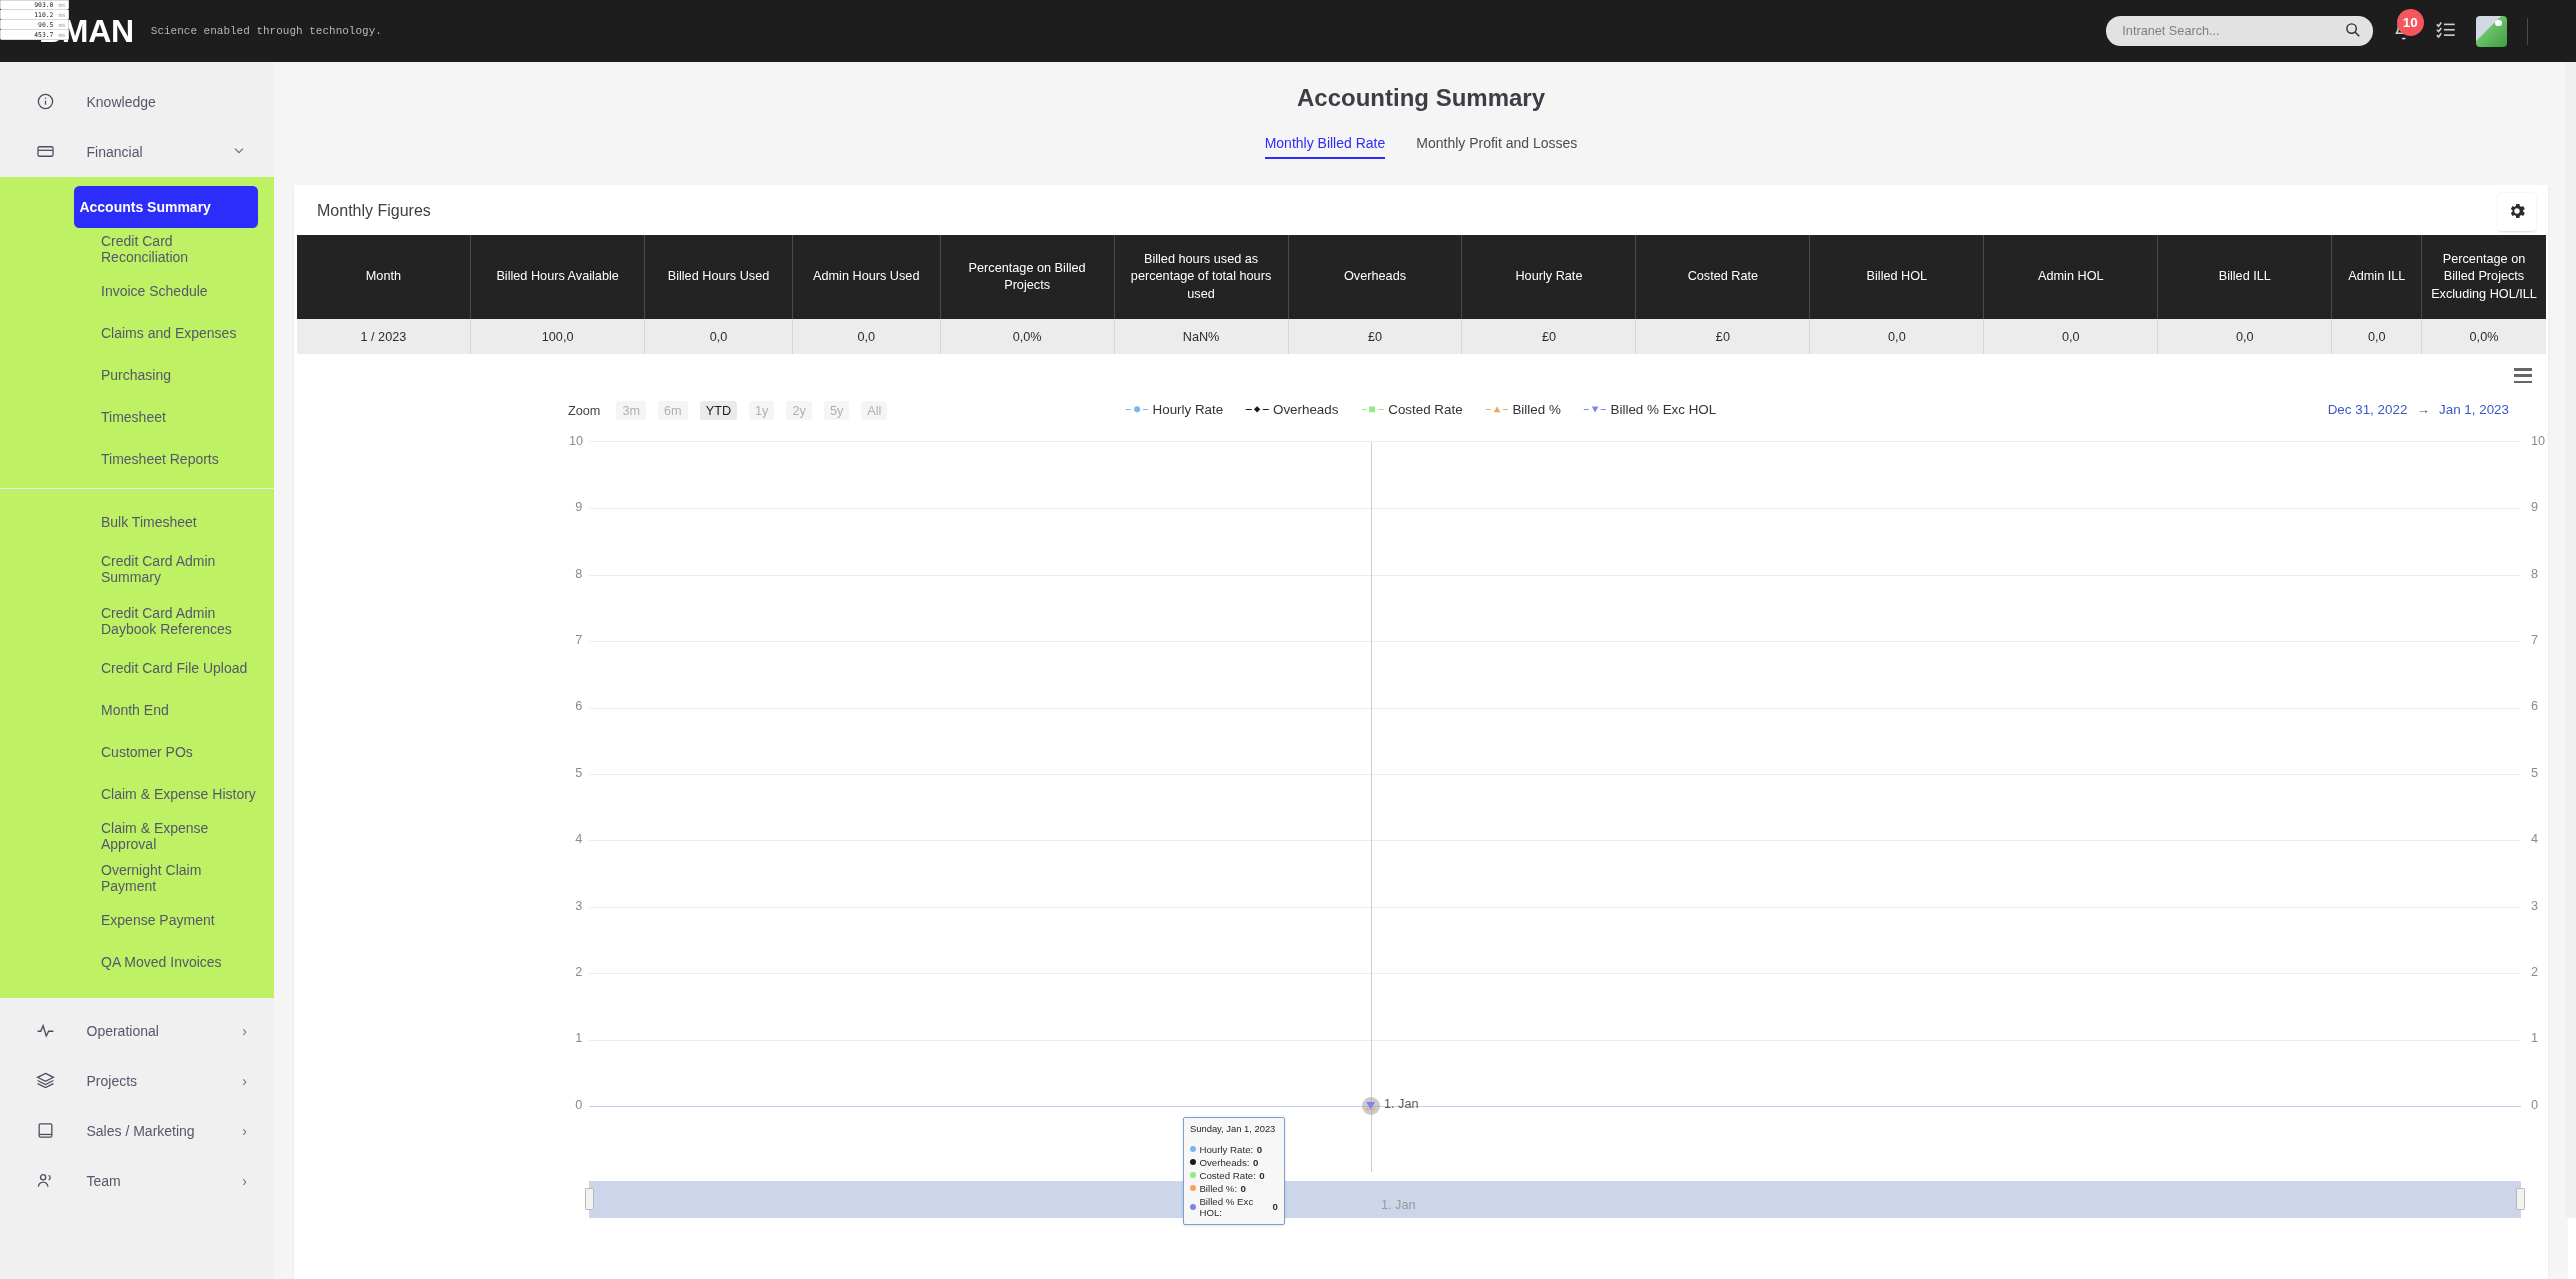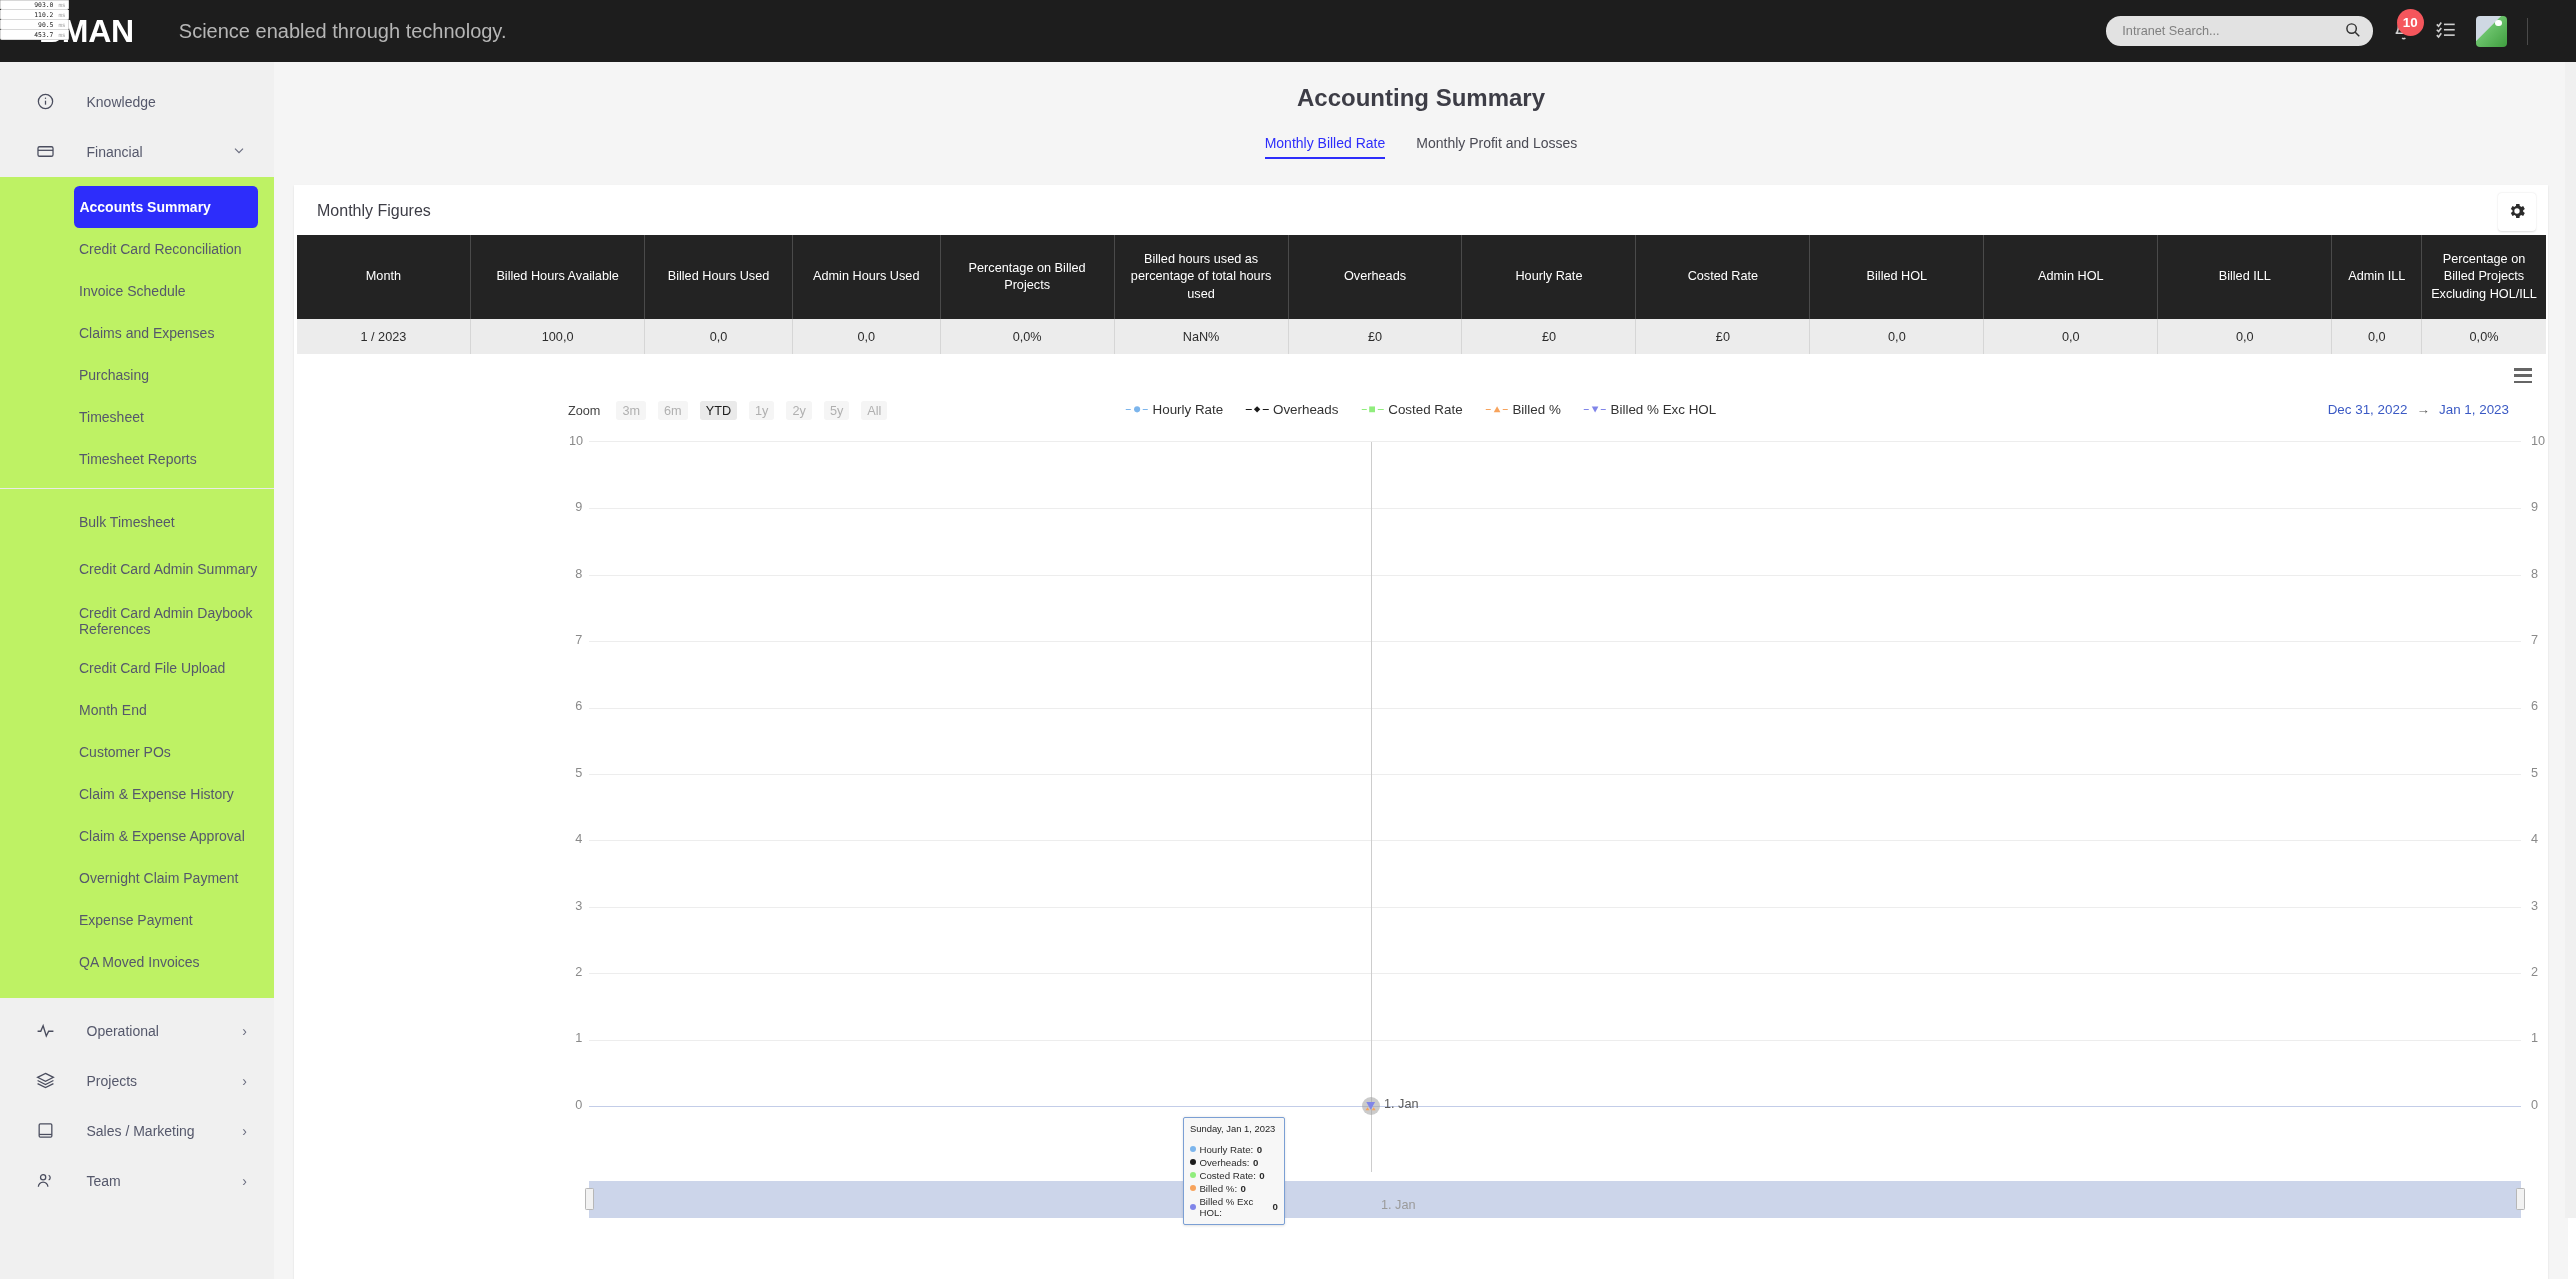--- a/index.html
+++ b/index.html
@@ -27,21 +27,21 @@
   
   #topbar {
     position: absolute; top: 0; left: 0; width: 2576px; height: 62px;
     background: #1d1d1d; display: flex; align-items: center; z-index: 40;
   }
   #brand-logo {
     color: #fff; font-size: 32px; font-weight: 700; letter-spacing: -0.3px;
     margin-left: 39px; line-height: 1;
   }
   #brand-tagline {
-    color: #b6b6b6; font-size: 20px; margin-left: 45px; white-space: nowrap;
+    color: #b6b6b6; font-size: 11px; margin-left: 17px; white-space: nowrap; font-family: Liberation Mono, monospace;
   }
   #topbar-right {
     margin-left: auto; display: flex; align-items: center; gap: 20px;
     margin-right: 48px;
   }
   #search-wrap {
     width: 267px; height: 29.5px; background: #e2e2e2; border-radius: 14.8px;
     display: flex; align-items: center; padding: 0 12px 0 16px;
   }
   #search-input {
@@ -79,21 +79,21 @@
   }
   .nav-row .nav-ico {
     width: 23px; display: flex; align-items: center; justify-content: center;
     margin-right: 29.5px;
   }
   .nav-row .nav-label { flex: 1; }
   .nav-row .nav-chev { margin-right: 27px; color: #6b6e80; }
   #financial-sub { background: #bef264; padding: 9.4px 0 14.8px 0; }
   .sub-row {
     height: 42px; display: flex; align-items: center;
-    padding-left: 79px; padding-right: 14.8px; color: #55586b; font-size: 14px;
+    padding-left: 101px; padding-right: 14.8px; color: #55586b; font-size: 14px;
     cursor: pointer;
   }
   .sub-row.two-line { height: 52px; }
   .sub-row.active {
     background: #2d2dfb; color: #fff; border-radius: 5.4px;
     margin: 0 16px 0 74px; padding-left: 5.4px; font-weight: 600;
   }
   .sub-divider { height: 0.7px; background: #e9e9e9; margin: 8px 0 12px 0; }
   .nav-bottom { background: #f0f0f0; padding-top: 8px; }
 

